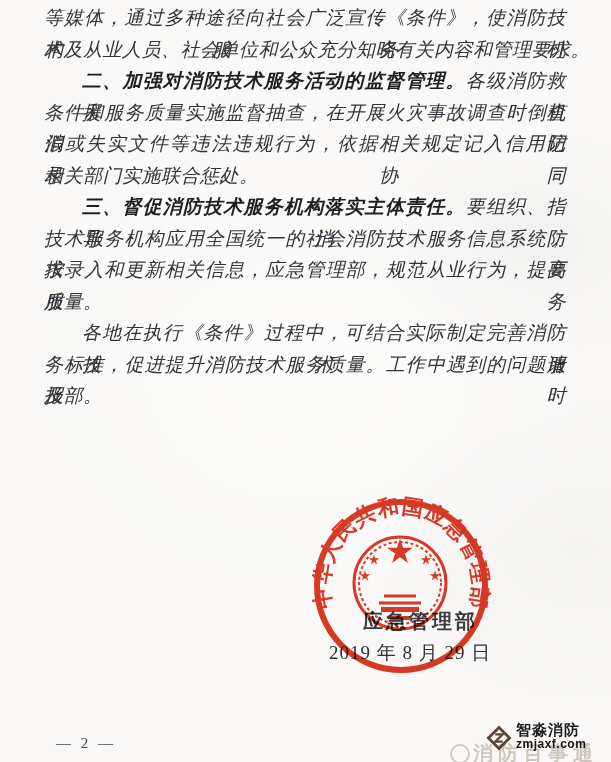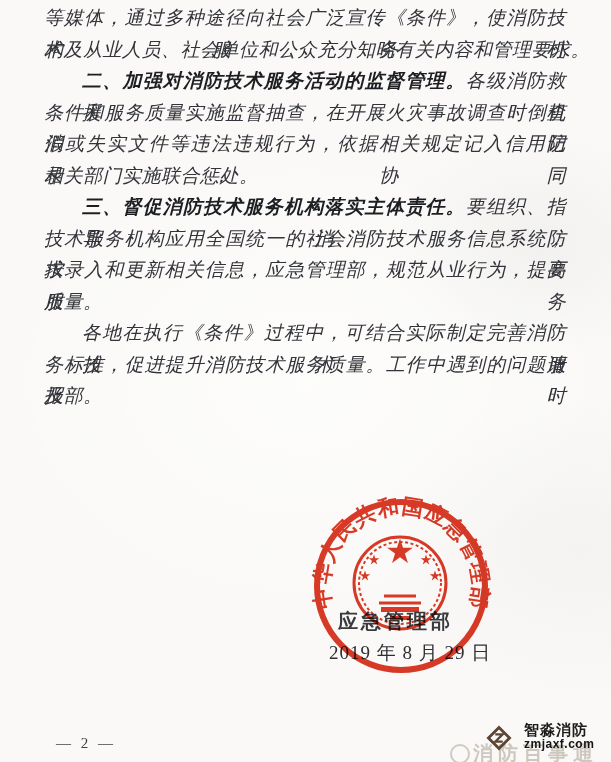--- a/index.html
+++ b/index.html
@@ -34,21 +34,21 @@
   .line.indent{padding-left:38px;}
   .lead{font-weight:bold;color:#1d1e22;margin-top:34px;}
   
   .seal-svg{
     position:absolute;left:306px;top:492px;width:190px;height:190px;
     mix-blend-mode:multiply;
     opacity:0.93;
   }
   .seal-issuer{
     position:absolute;left:338px;top:608px;width:140px;
-    text-align:left;
+    text-align:right;
     font-size:20px;letter-spacing:3px;
     color:#3a3b40;font-weight:bold;
     mix-blend-mode:multiply;
   }
   .seal-date{
     position:absolute;left:320px;top:640px;width:180px;
     text-align:center;
     font-size:19px;letter-spacing:1px;
     color:#2f3036;
     mix-blend-mode:multiply;
@@ -65,21 +65,21 @@
     font-weight:bold;
     white-space:nowrap;
     display:flex;align-items:center;gap:3px;
   }
   .watermark .wm-circle{
     width:16px;height:16px;border:2px solid rgba(168,158,142,0.5);
     border-radius:50%;flex:0 0 auto;
   }
   .brand{
     position:absolute;left:485px;top:722px;
-    display:flex;align-items:flex-start;gap:11px;
+    display:flex;align-items:flex-start;gap:3px;
   }
   .brand-icon{width:28px;height:28px;margin-top:2px;}
   .brand-texts{display:flex;flex-direction:column;line-height:1.05;}
   .brand-name{
     font-size:15px;font-weight:bold;color:#1c1c1c;letter-spacing:1px;
     font-family:"Liberation Sans", sans-serif;
   }
   .brand-domain{
     font-size:12px;font-weight:bold;color:#141414;letter-spacing:0.5px;
     font-family:"Liberation Sans", sans-serif;

